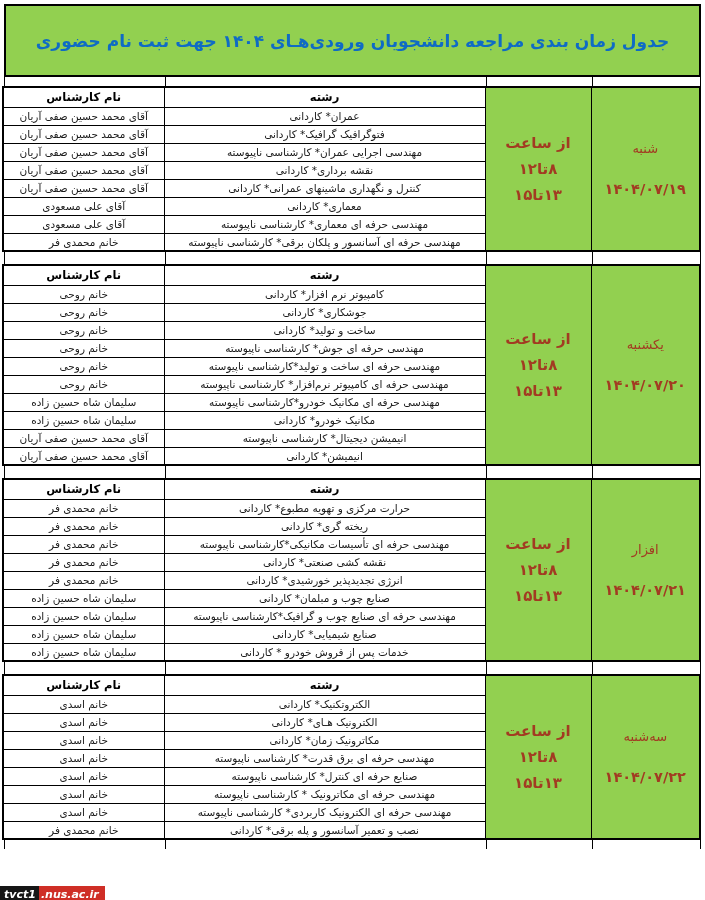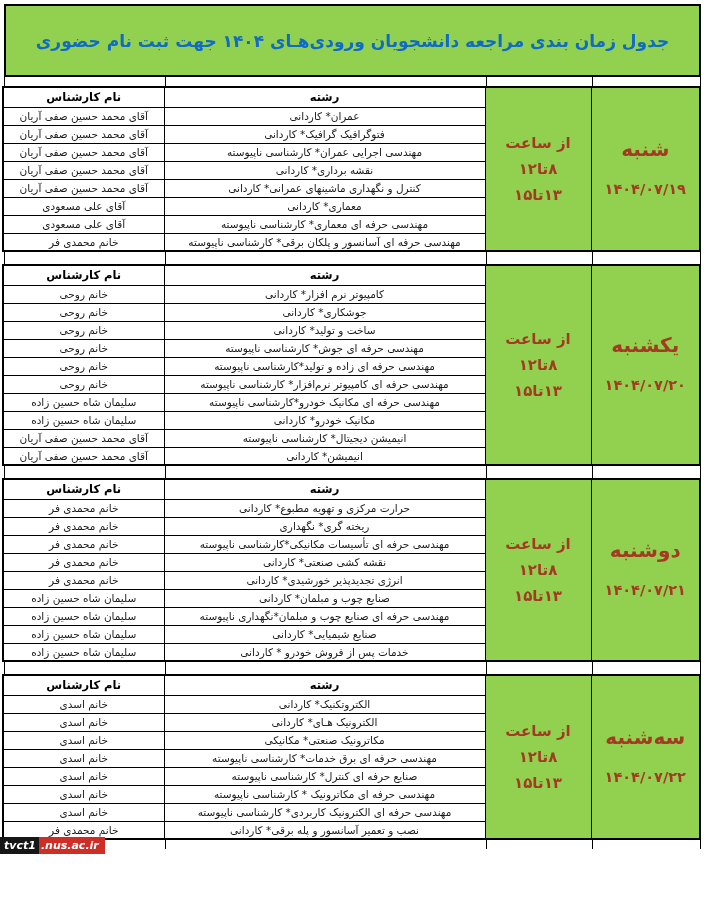--- a/index.html
+++ b/index.html
@@ -37,26 +37,26 @@
   td,th{border:1px solid var(--border);padding:0;overflow:hidden;white-space:nowrap;}
   th{height:20px;font-size:11.5px;font-weight:bold;text-align:center;color:#000;}
   td.field-cell,td.expert-cell{
     height:18px;font-size:10.5px;text-align:center;color:#1a1a1a;font-weight:normal;
   }
   col.c-day{width:109px;} col.c-hours{width:106px;} col.c-field{width:321px;} col.c-expert{width:161px;}
 
   td.day-cell,td.hours-cell{
     background:var(--green);text-align:center;vertical-align:middle;white-space:normal;
   }
-  .day-name{color:var(--section_text);font-weight:bold;font-size:20px;line-height:20px;}
+  .day-name{color:var(--section_text);font-weight:normal;font-size:13px;line-height:20px;}
   .day-date{color:var(--section_text);font-weight:bold;font-size:14.5px;line-height:20px;margin-top:20px;}
   .hours-cell .hline{color:var(--section_text);font-weight:bold;font-size:15px;line-height:20px;margin:6px 16px;}
 
   .watermark{
-    position:absolute;left:0;top:839px;z-index:5;
+    position:absolute;left:0;top:888px;z-index:5;
     font-style:italic;font-weight:bold;font-size:11px;line-height:13px;white-space:nowrap;
     direction:ltr;
   }
   .wm1{background:var(--wm_dark);color:#fff;padding:2px 3px 2px 4px;}
   .wm2{background:var(--wm_red);color:#fff;padding:2px 6px 2px 2px;}
 </style>
 </head>
 <body>
 
 <div class="page">
@@ -180,21 +180,21 @@
     <td class="field-cell">ساخت و تولید* کاردانی</td>
     <td class="expert-cell">خانم روحی</td>
   </tr>
 
   <tr class="data-row">
     <td class="field-cell">مهندسی حرفه ای جوش* کارشناسی ناپیوسته</td>
     <td class="expert-cell">خانم روحی</td>
   </tr>
 
   <tr class="data-row">
-    <td class="field-cell">مهندسی حرفه ای زاده و تولید*کارشناسی ناپیوسته</td>
+    <td class="field-cell">مهندسی حرفه ای ساخت و تولید*کارشناسی ناپیوسته</td>
     <td class="expert-cell">خانم روحی</td>
   </tr>
 
   <tr class="data-row">
     <td class="field-cell">مهندسی حرفه ای کامپیوتر نرم‌افزار* کارشناسی ناپیوسته</td>
     <td class="expert-cell">خانم روحی</td>
   </tr>
 
   <tr class="data-row">
     <td class="field-cell">مهندسی حرفه ای مکانیک خودرو*کارشناسی ناپیوسته</td>
@@ -228,39 +228,39 @@
   <table class="section">
     <colgroup>
         <col class="c-day">
         <col class="c-hours">
         <col class="c-field">
         <col class="c-expert">
       </colgroup>
     <tbody>
       <tr>
         <td class="day-cell" rowspan="10">
-          <div class="day-name">دوشنبه</div>
+          <div class="day-name">افزار</div>
           <div class="day-date">۱۴۰۴/۰۷/۲۱</div>
         </td>
         <td class="hours-cell" rowspan="10">
           <div class="hline">از ساعت</div>
           <div class="hline">۸تا۱۲</div>
           <div class="hline">۱۳تا۱۵</div>
         </td>
         <th>رشته</th>
         <th>نام کارشناس</th>
       </tr>
 
   <tr class="data-row">
     <td class="field-cell">حرارت مرکزی و تهویه مطبوع* کاردانی</td>
     <td class="expert-cell">خانم محمدی فر</td>
   </tr>
 
   <tr class="data-row">
-    <td class="field-cell">ریخته گری* نگهداری</td>
+    <td class="field-cell">ریخته گری* کاردانی</td>
     <td class="expert-cell">خانم محمدی فر</td>
   </tr>
 
   <tr class="data-row">
     <td class="field-cell">مهندسی حرفه ای تأسیسات مکانیکی*کارشناسی ناپیوسته</td>
     <td class="expert-cell">خانم محمدی فر</td>
   </tr>
 
   <tr class="data-row">
     <td class="field-cell">نقشه کشی صنعتی* کاردانی</td>
@@ -271,21 +271,21 @@
     <td class="field-cell">انرژی تجدیدپذیر خورشیدی* کاردانی</td>
     <td class="expert-cell">خانم محمدی فر</td>
   </tr>
 
   <tr class="data-row">
     <td class="field-cell">صنایع چوب و مبلمان* کاردانی</td>
     <td class="expert-cell">سلیمان شاه حسین زاده</td>
   </tr>
 
   <tr class="data-row">
-    <td class="field-cell">مهندسی حرفه ای صنایع چوب و مبلمان*نگهداری ناپیوسته</td>
+    <td class="field-cell">مهندسی حرفه ای صنایع چوب و گرافیک*کارشناسی ناپیوسته</td>
     <td class="expert-cell">سلیمان شاه حسین زاده</td>
   </tr>
 
   <tr class="data-row">
     <td class="field-cell">صنایع شیمیایی* کاردانی</td>
     <td class="expert-cell">سلیمان شاه حسین زاده</td>
   </tr>
 
   <tr class="data-row">
     <td class="field-cell">خدمات پس از فروش خودرو * کاردانی</td>
@@ -327,26 +327,26 @@
     <td class="field-cell">الکتروتکنیک* کاردانی</td>
     <td class="expert-cell">خانم اسدی</td>
   </tr>
 
   <tr class="data-row">
     <td class="field-cell">الکترونیک هـای* کاردانی</td>
     <td class="expert-cell">خانم اسدی</td>
   </tr>
 
   <tr class="data-row">
-    <td class="field-cell">مکاترونیک صنعتی* مکانیکی</td>
-    <td class="expert-cell">خانم اسدی</td>
-  </tr>
-
-  <tr class="data-row">
-    <td class="field-cell">مهندسی حرفه ای برق خدمات* کارشناسی ناپیوسته</td>
+    <td class="field-cell">مکاترونیک زمان* کاردانی</td>
+    <td class="expert-cell">خانم اسدی</td>
+  </tr>
+
+  <tr class="data-row">
+    <td class="field-cell">مهندسی حرفه ای برق قدرت* کارشناسی ناپیوسته</td>
     <td class="expert-cell">خانم اسدی</td>
   </tr>
 
   <tr class="data-row">
     <td class="field-cell">صنایع حرفه ای کنترل* کارشناسی ناپیوسته</td>
     <td class="expert-cell">خانم اسدی</td>
   </tr>
 
   <tr class="data-row">
     <td class="field-cell">مهندسی حرفه ای مکاترونیک * کارشناسی ناپیوسته</td>

